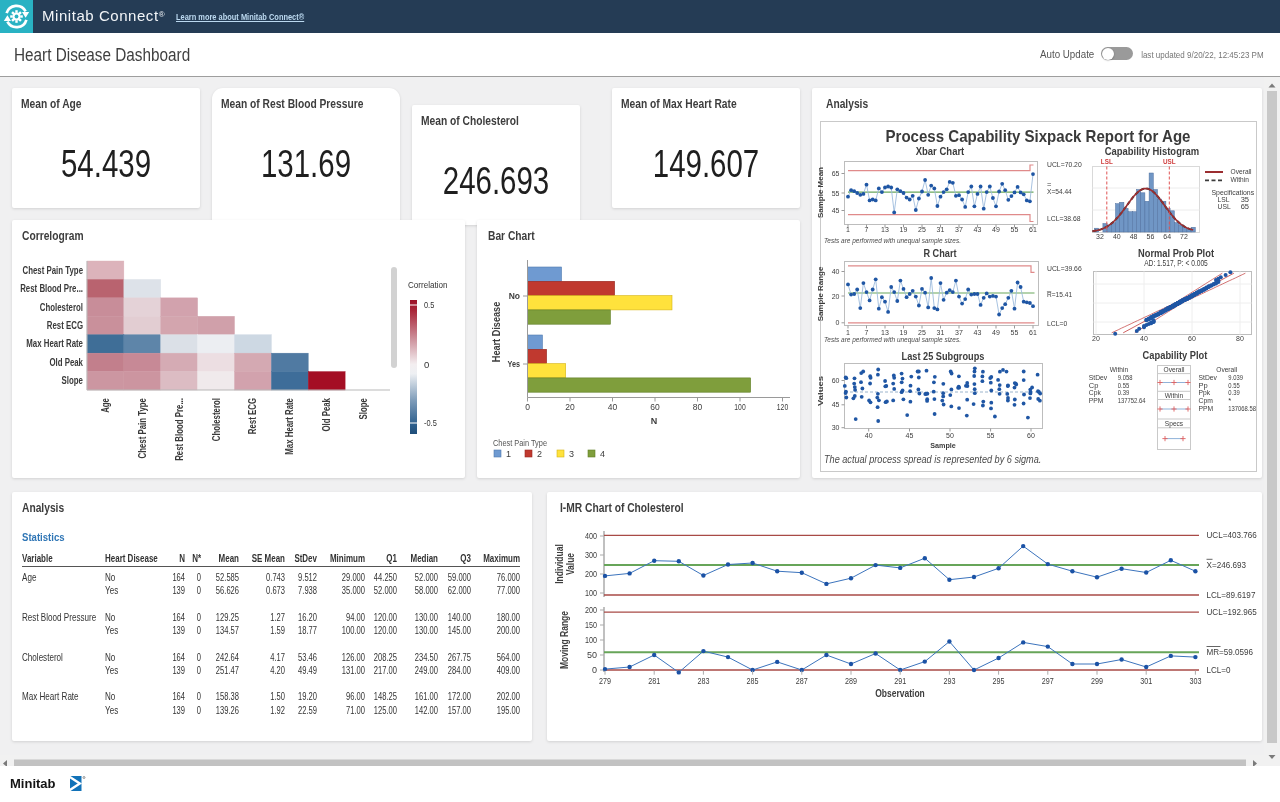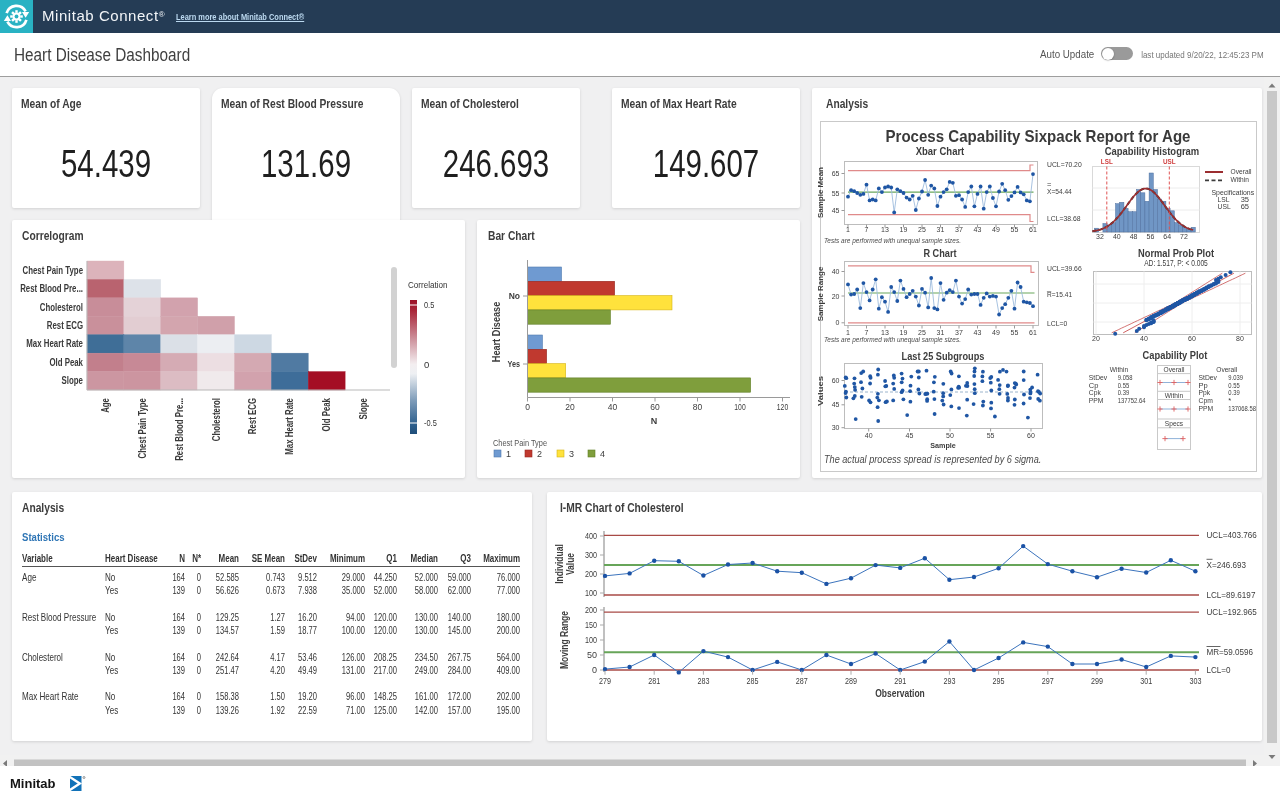--- a/index.html
+++ b/index.html
@@ -51,21 +51,21 @@
 </div>
 <div style="position:absolute;left:0;top:77px;width:1264px;height:689px;background:#f0f0f1;"></div>
 <div class="panel" style="left:12px;top:88px;width:188px;height:120px;">
   <div class="ptitle" style="left:9px;">Mean of Age</div>
   <div class="bignum">54.439</div>
 </div>
 <div class="panel" style="left:212px;top:88px;width:188px;height:144px;border-radius:11px;">
   <div class="ptitle" style="left:9px;">Mean of Rest Blood Pressure</div>
   <div class="bignum">131.69</div>
 </div>
-<div class="panel" style="left:412px;top:88px;width:168px;height:120px;">
+<div class="panel" style="left:412px;top:105px;width:168px;height:120px;">
   <div class="ptitle" style="left:9px;">Mean of Cholesterol</div>
   <div class="bignum">246.693</div>
 </div>
 <div class="panel" style="left:612px;top:88px;width:188px;height:120px;">
   <div class="ptitle" style="left:9px;">Mean of Max Heart Rate</div>
   <div class="bignum">149.607</div>
 </div>
 <div class="panel" style="left:812px;top:88px;width:450px;height:390px;">
   <svg width="450" height="390" font-family="Liberation Sans, sans-serif" style="position:absolute;left:0;top:0;">
 <rect x="8.5" y="33.5" width="436" height="350" fill="#ffffff" stroke="#c9c9c9"></rect>

